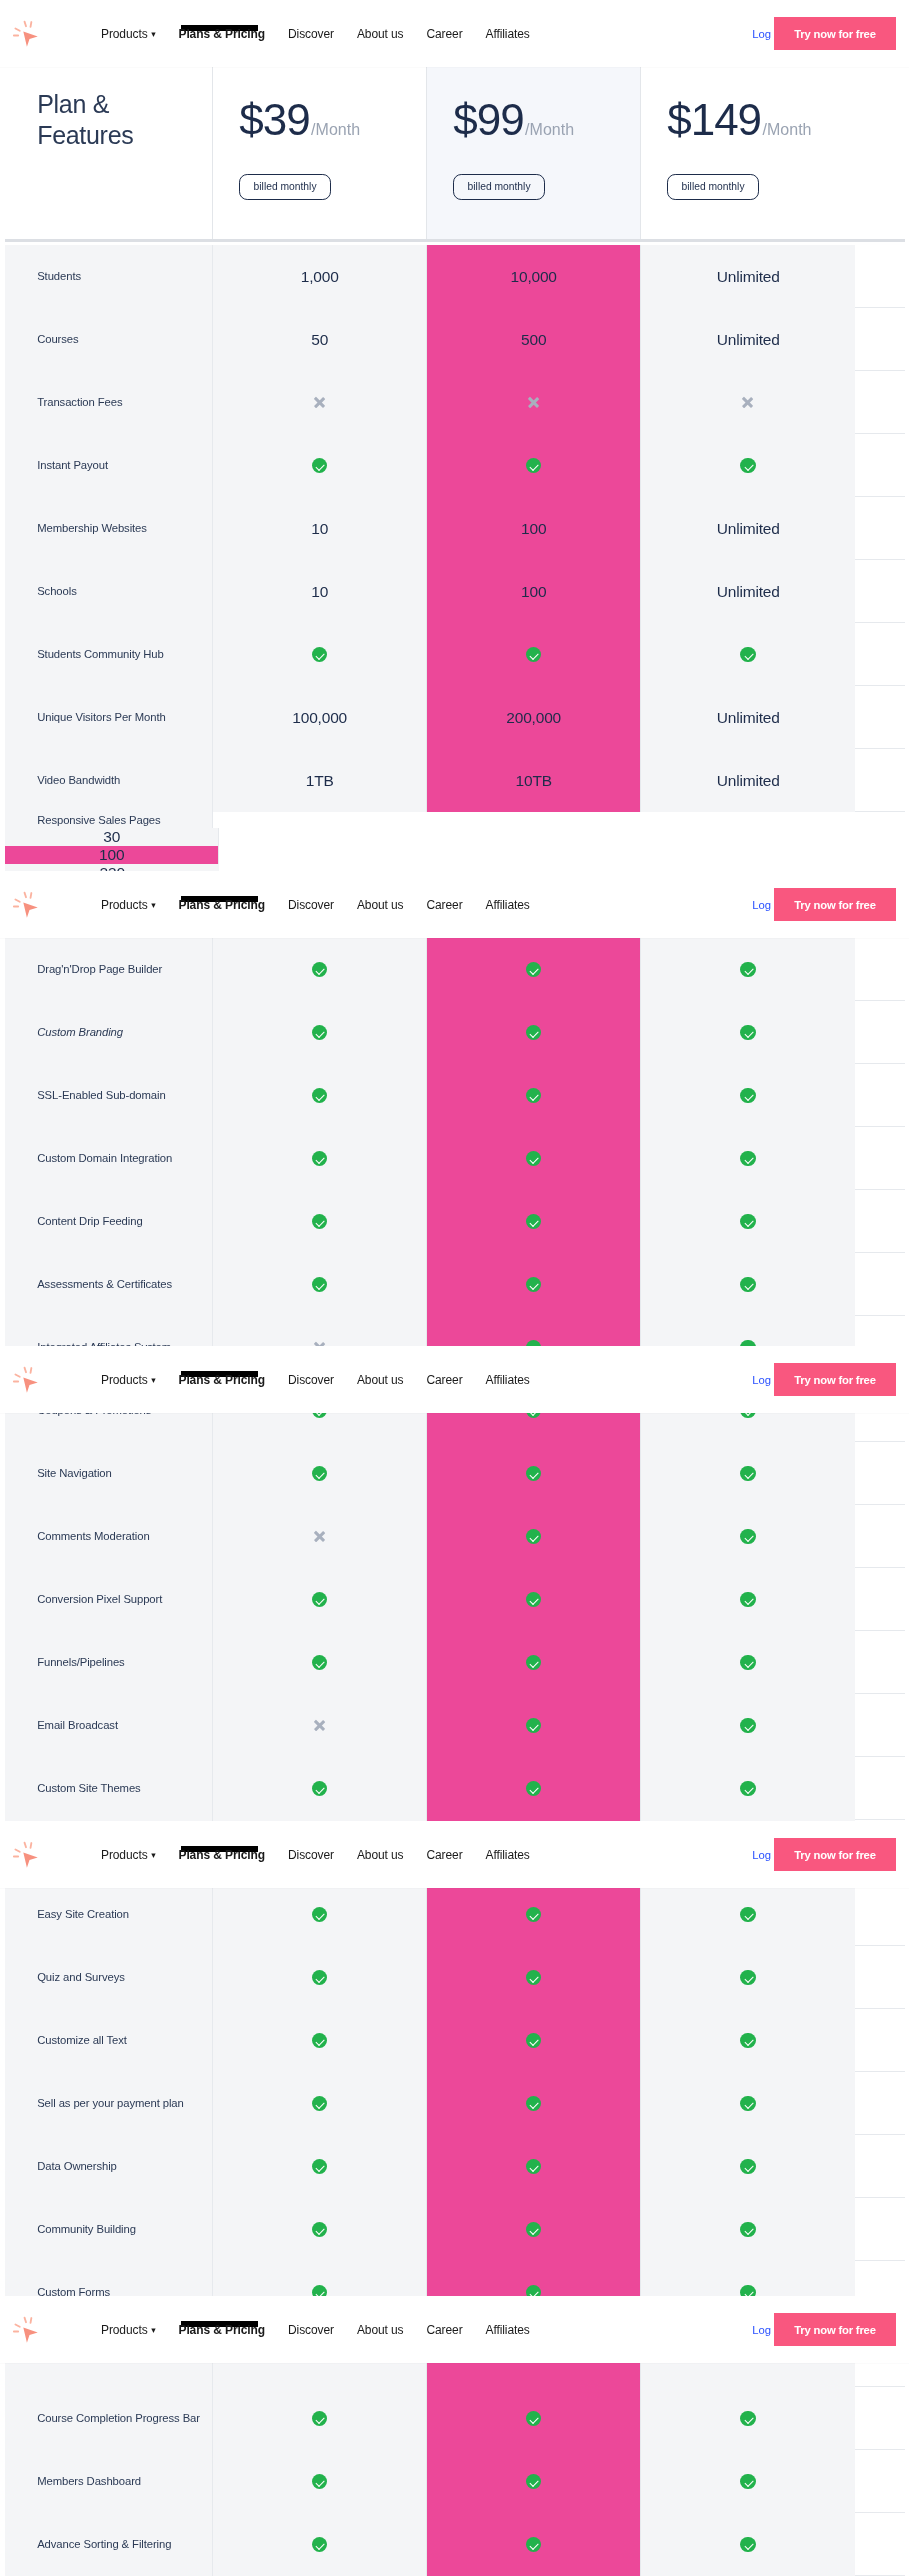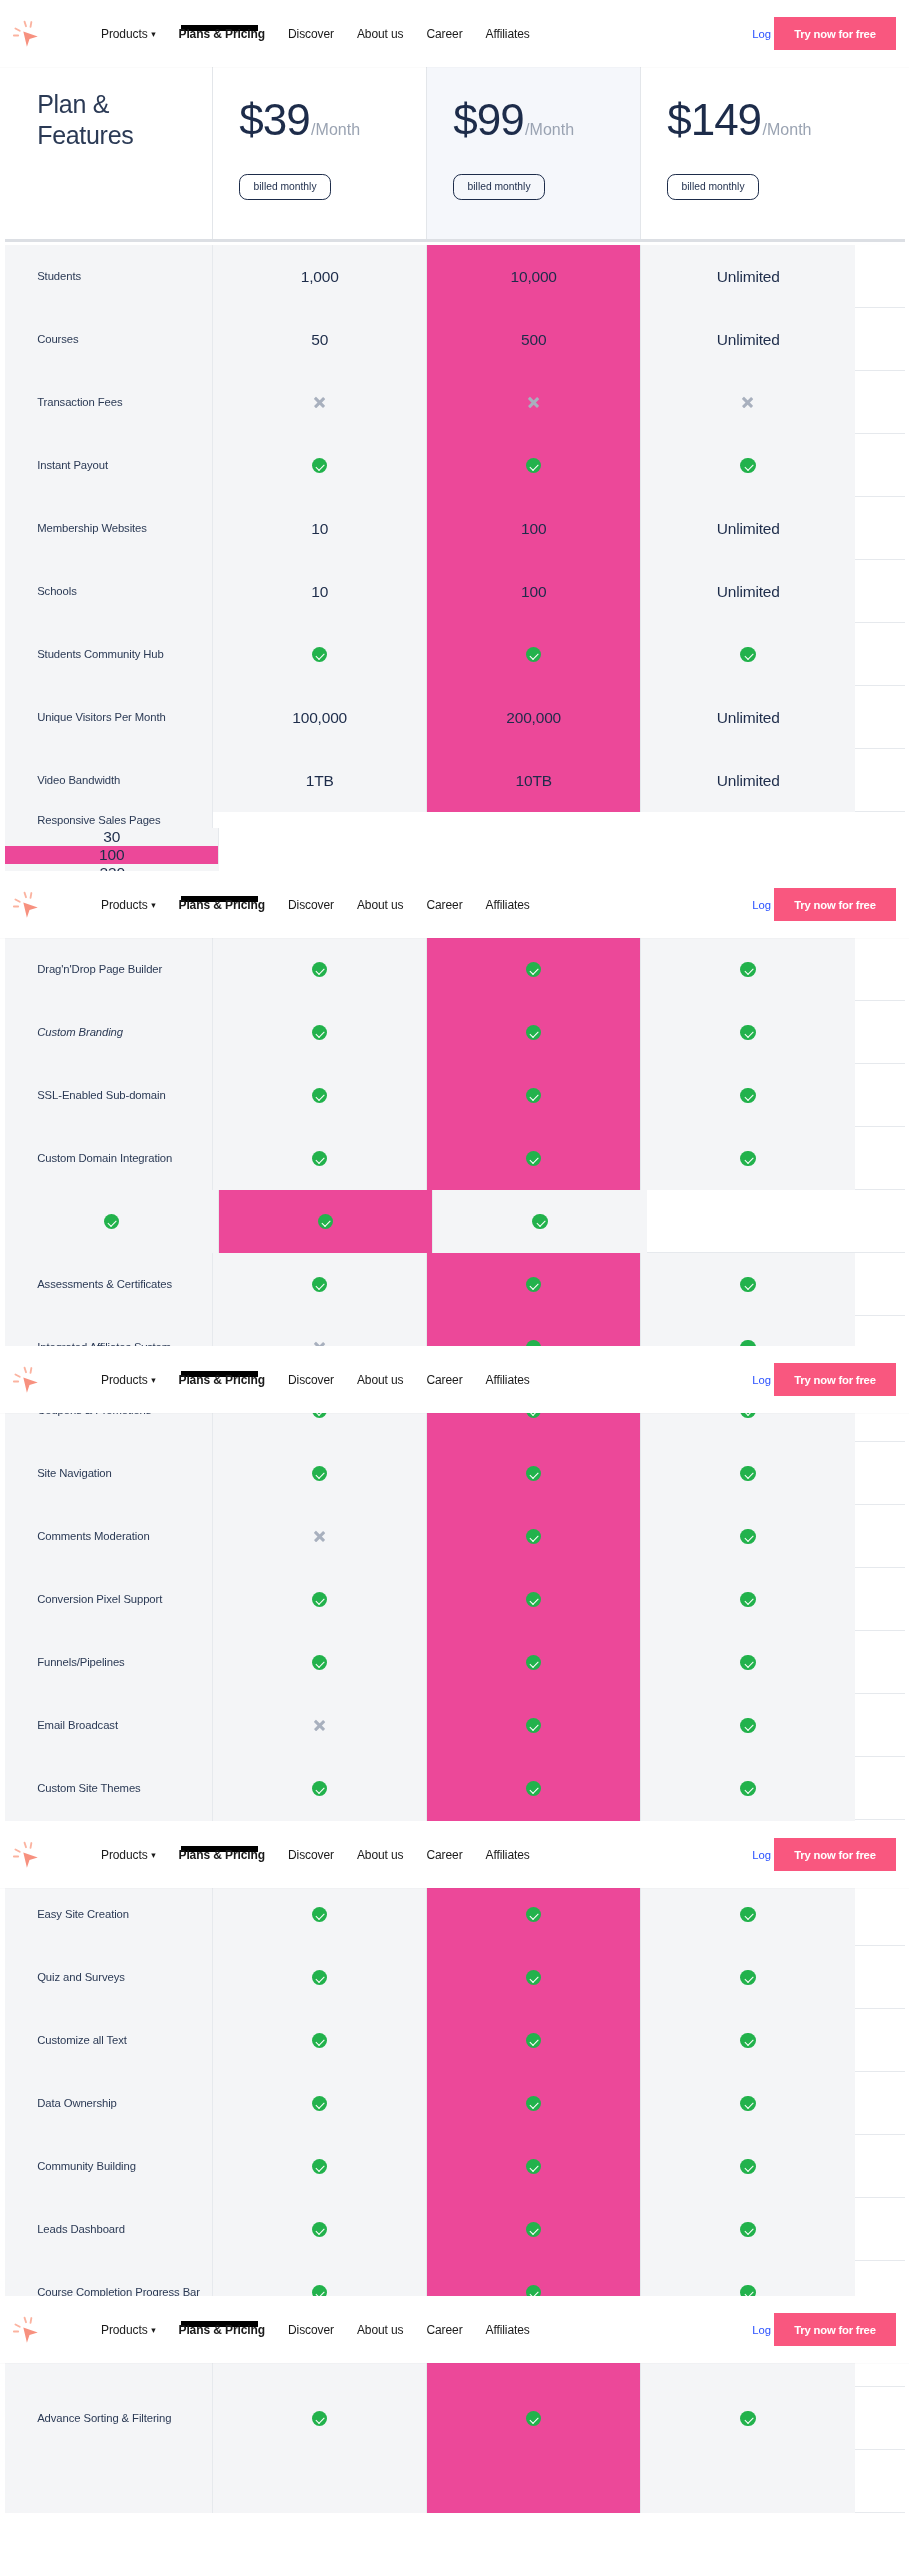--- a/index.html
+++ b/index.html
@@ -293,20 +293,23 @@
           <span class="ico-check"></span>
         </div>
         <div class="fcell fc-val featured" style="height: 63px;">
           <span class="ico-check"></span>
         </div>
         <div class="fcell fc-val last" style="height: 63px;">
           <span class="ico-check"></span>
         </div>
       </div>
       <div class="frow" style="height: 63px;">
+        <div class="fcell fc-label" style="height: 63px;">
+          <span>Content Drip Feeding</span>
+        </div>
         <div class="fcell fc-val" style="height: 63px;">
           <span class="ico-check"></span>
         </div>
         <div class="fcell fc-val featured" style="height: 63px;">
           <span class="ico-check"></span>
         </div>
         <div class="fcell fc-val last" style="height: 63px;">
           <span class="ico-check"></span>
         </div>
       </div>
@@ -487,35 +490,63 @@
         </div>
         <div class="fcell fc-val featured" style="height: 63px;">
           <span class="ico-check"></span>
         </div>
         <div class="fcell fc-val last" style="height: 63px;">
           <span class="ico-check"></span>
         </div>
       </div>
       <div class="frow" style="height: 63px;">
         <div class="fcell fc-label" style="height: 63px;">
+          <span>Sell as per your payment plan</span>
+        </div>
+        <div class="fcell fc-val" style="height: 63px;">
+          <span class="ico-check"></span>
+        </div>
+        <div class="fcell fc-val featured" style="height: 63px;">
+          <span class="ico-check"></span>
+        </div>
+        <div class="fcell fc-val last" style="height: 63px;">
+          <span class="ico-check"></span>
+        </div>
+      </div>
+      <div class="frow" style="height: 63px;">
+        <div class="fcell fc-label" style="height: 63px;">
           <span>Data Ownership</span>
         </div>
         <div class="fcell fc-val" style="height: 63px;">
           <span class="ico-check"></span>
         </div>
         <div class="fcell fc-val featured" style="height: 63px;">
           <span class="ico-check"></span>
         </div>
         <div class="fcell fc-val last" style="height: 63px;">
           <span class="ico-check"></span>
         </div>
       </div>
       <div class="frow" style="height: 63px;">
         <div class="fcell fc-label" style="height: 63px;">
           <span>Community Building</span>
+        </div>
+        <div class="fcell fc-val" style="height: 63px;">
+          <span class="ico-check"></span>
+        </div>
+        <div class="fcell fc-val featured" style="height: 63px;">
+          <span class="ico-check"></span>
+        </div>
+        <div class="fcell fc-val last" style="height: 63px;">
+          <span class="ico-check"></span>
+        </div>
+      </div>
+      <div class="frow" style="height: 63px;">
+        <div class="fcell fc-label" style="height: 63px;">
+          <span>Custom Forms</span>
         </div>
         <div class="fcell fc-val" style="height: 63px;">
           <span class="ico-check"></span>
         </div>
         <div class="fcell fc-val featured" style="height: 63px;">
           <span class="ico-check"></span>
         </div>
         <div class="fcell fc-val last" style="height: 63px;">
           <span class="ico-check"></span>
         </div>

